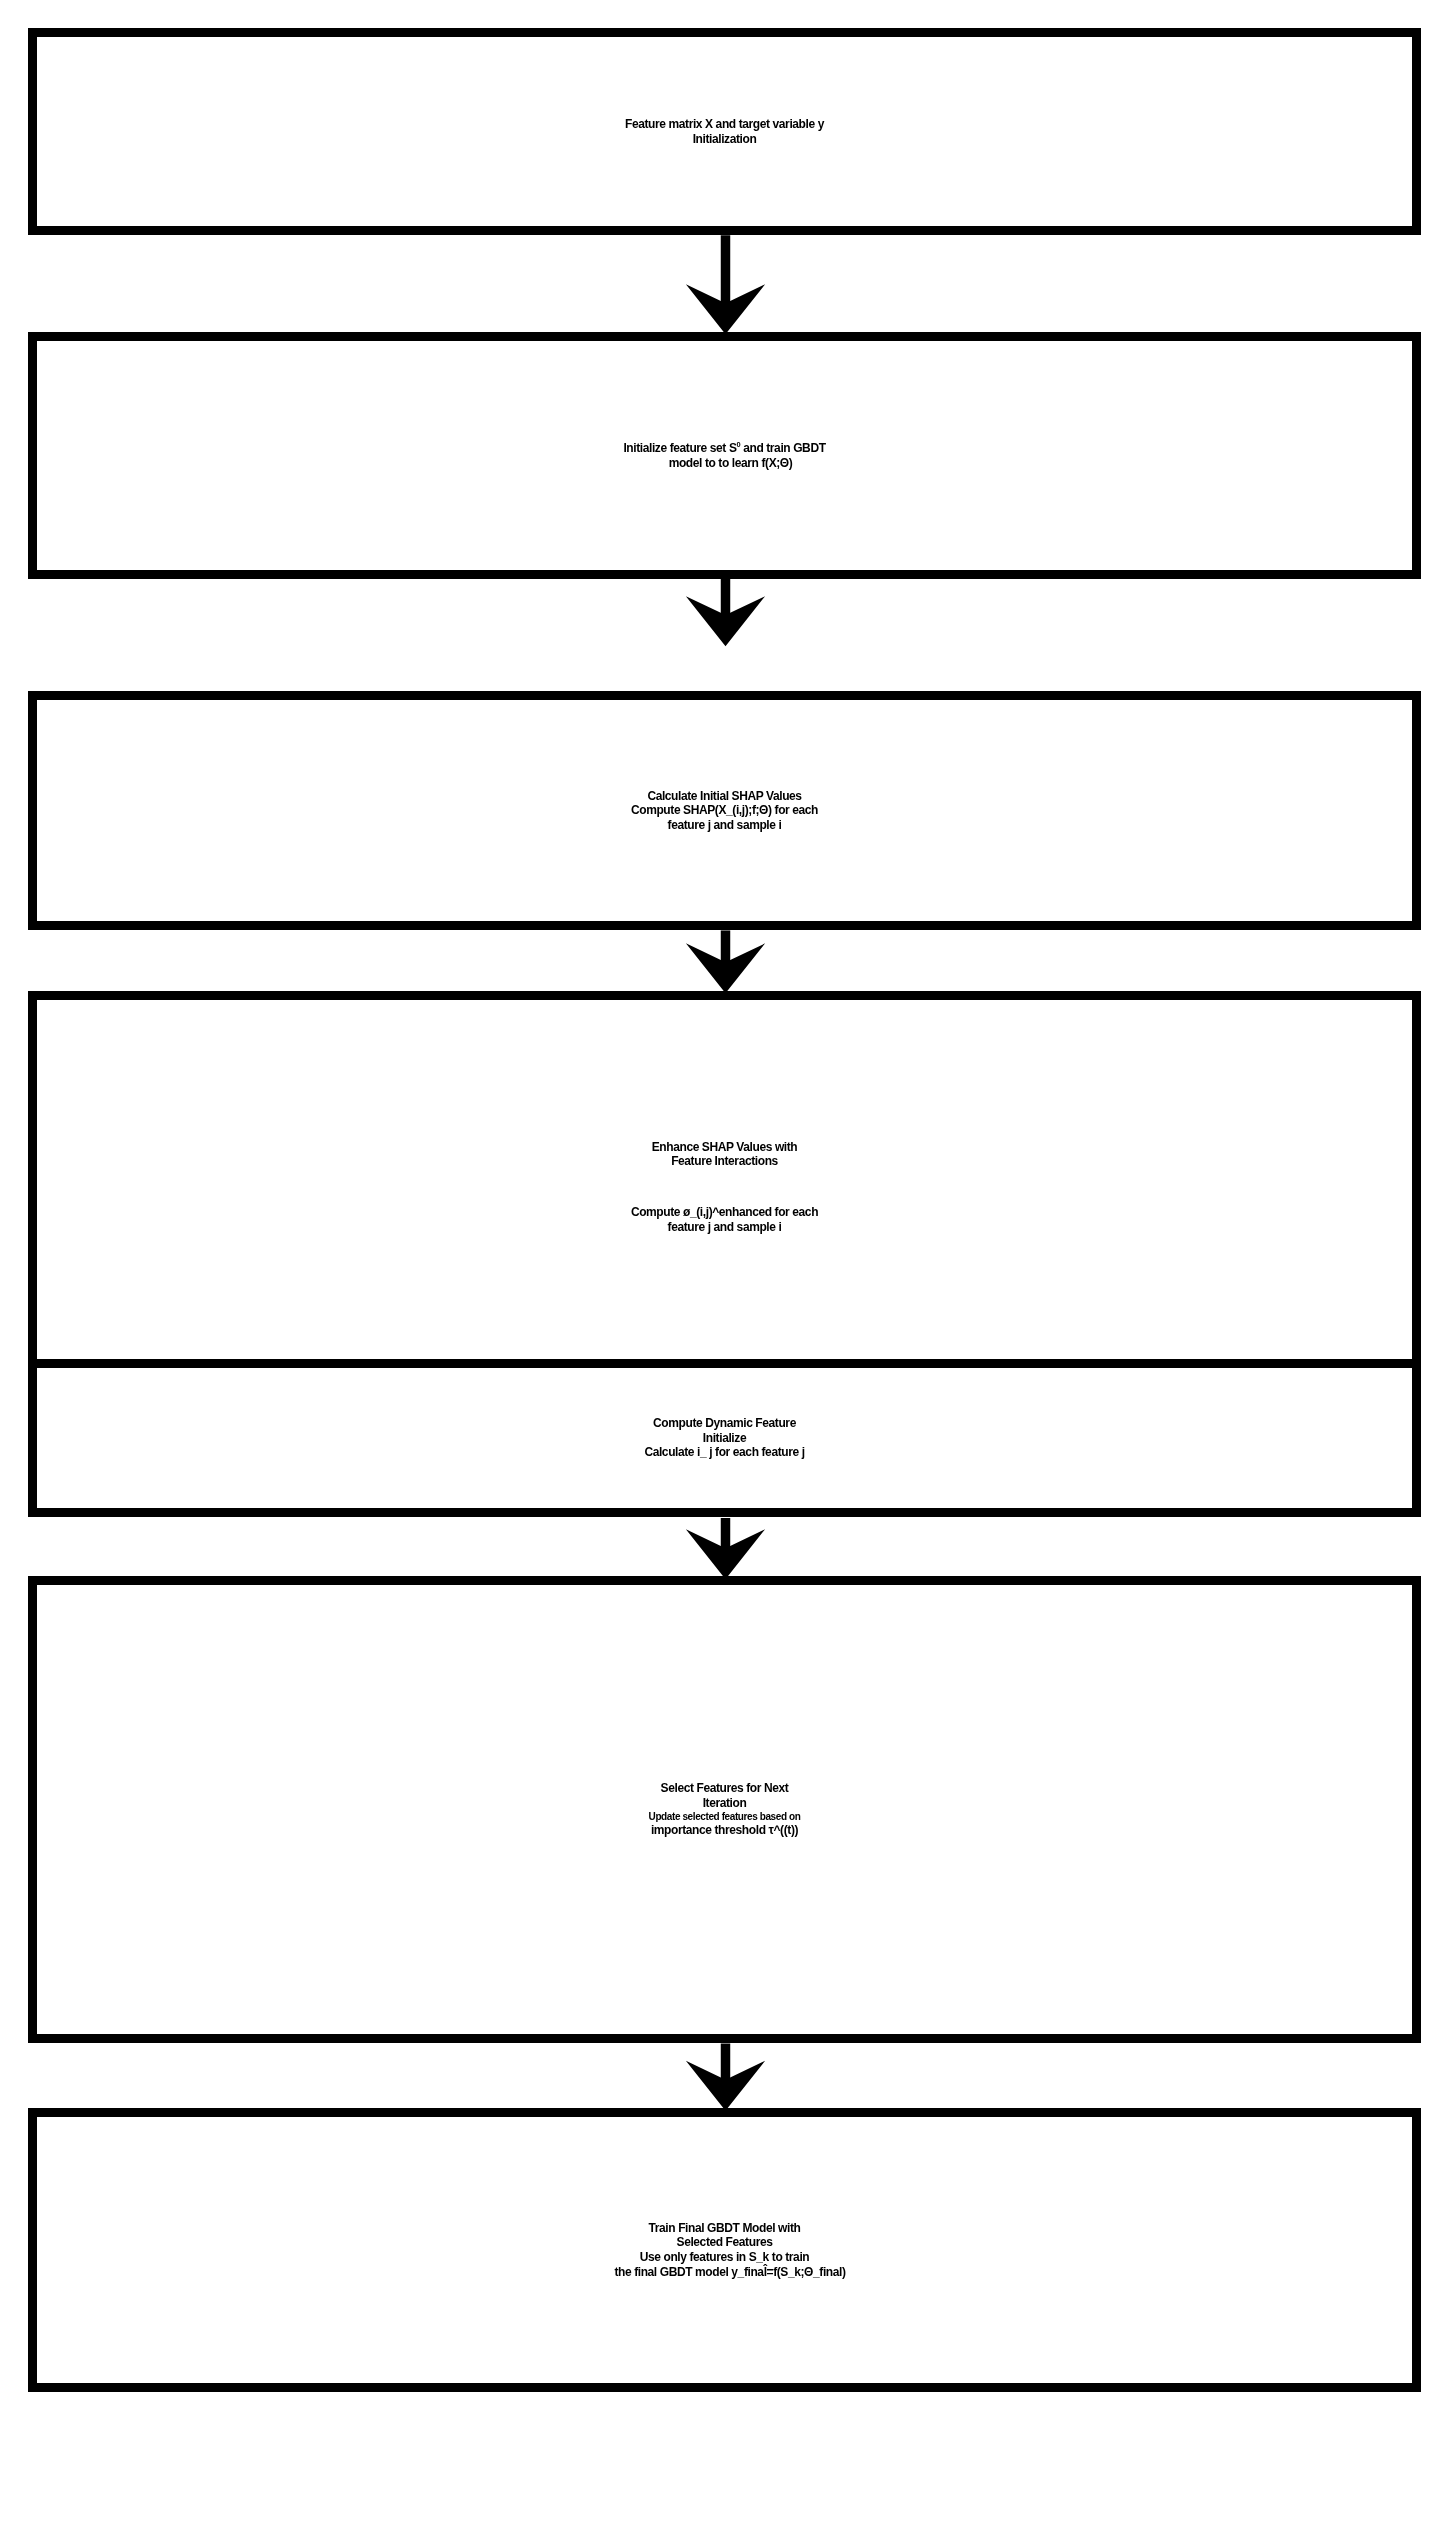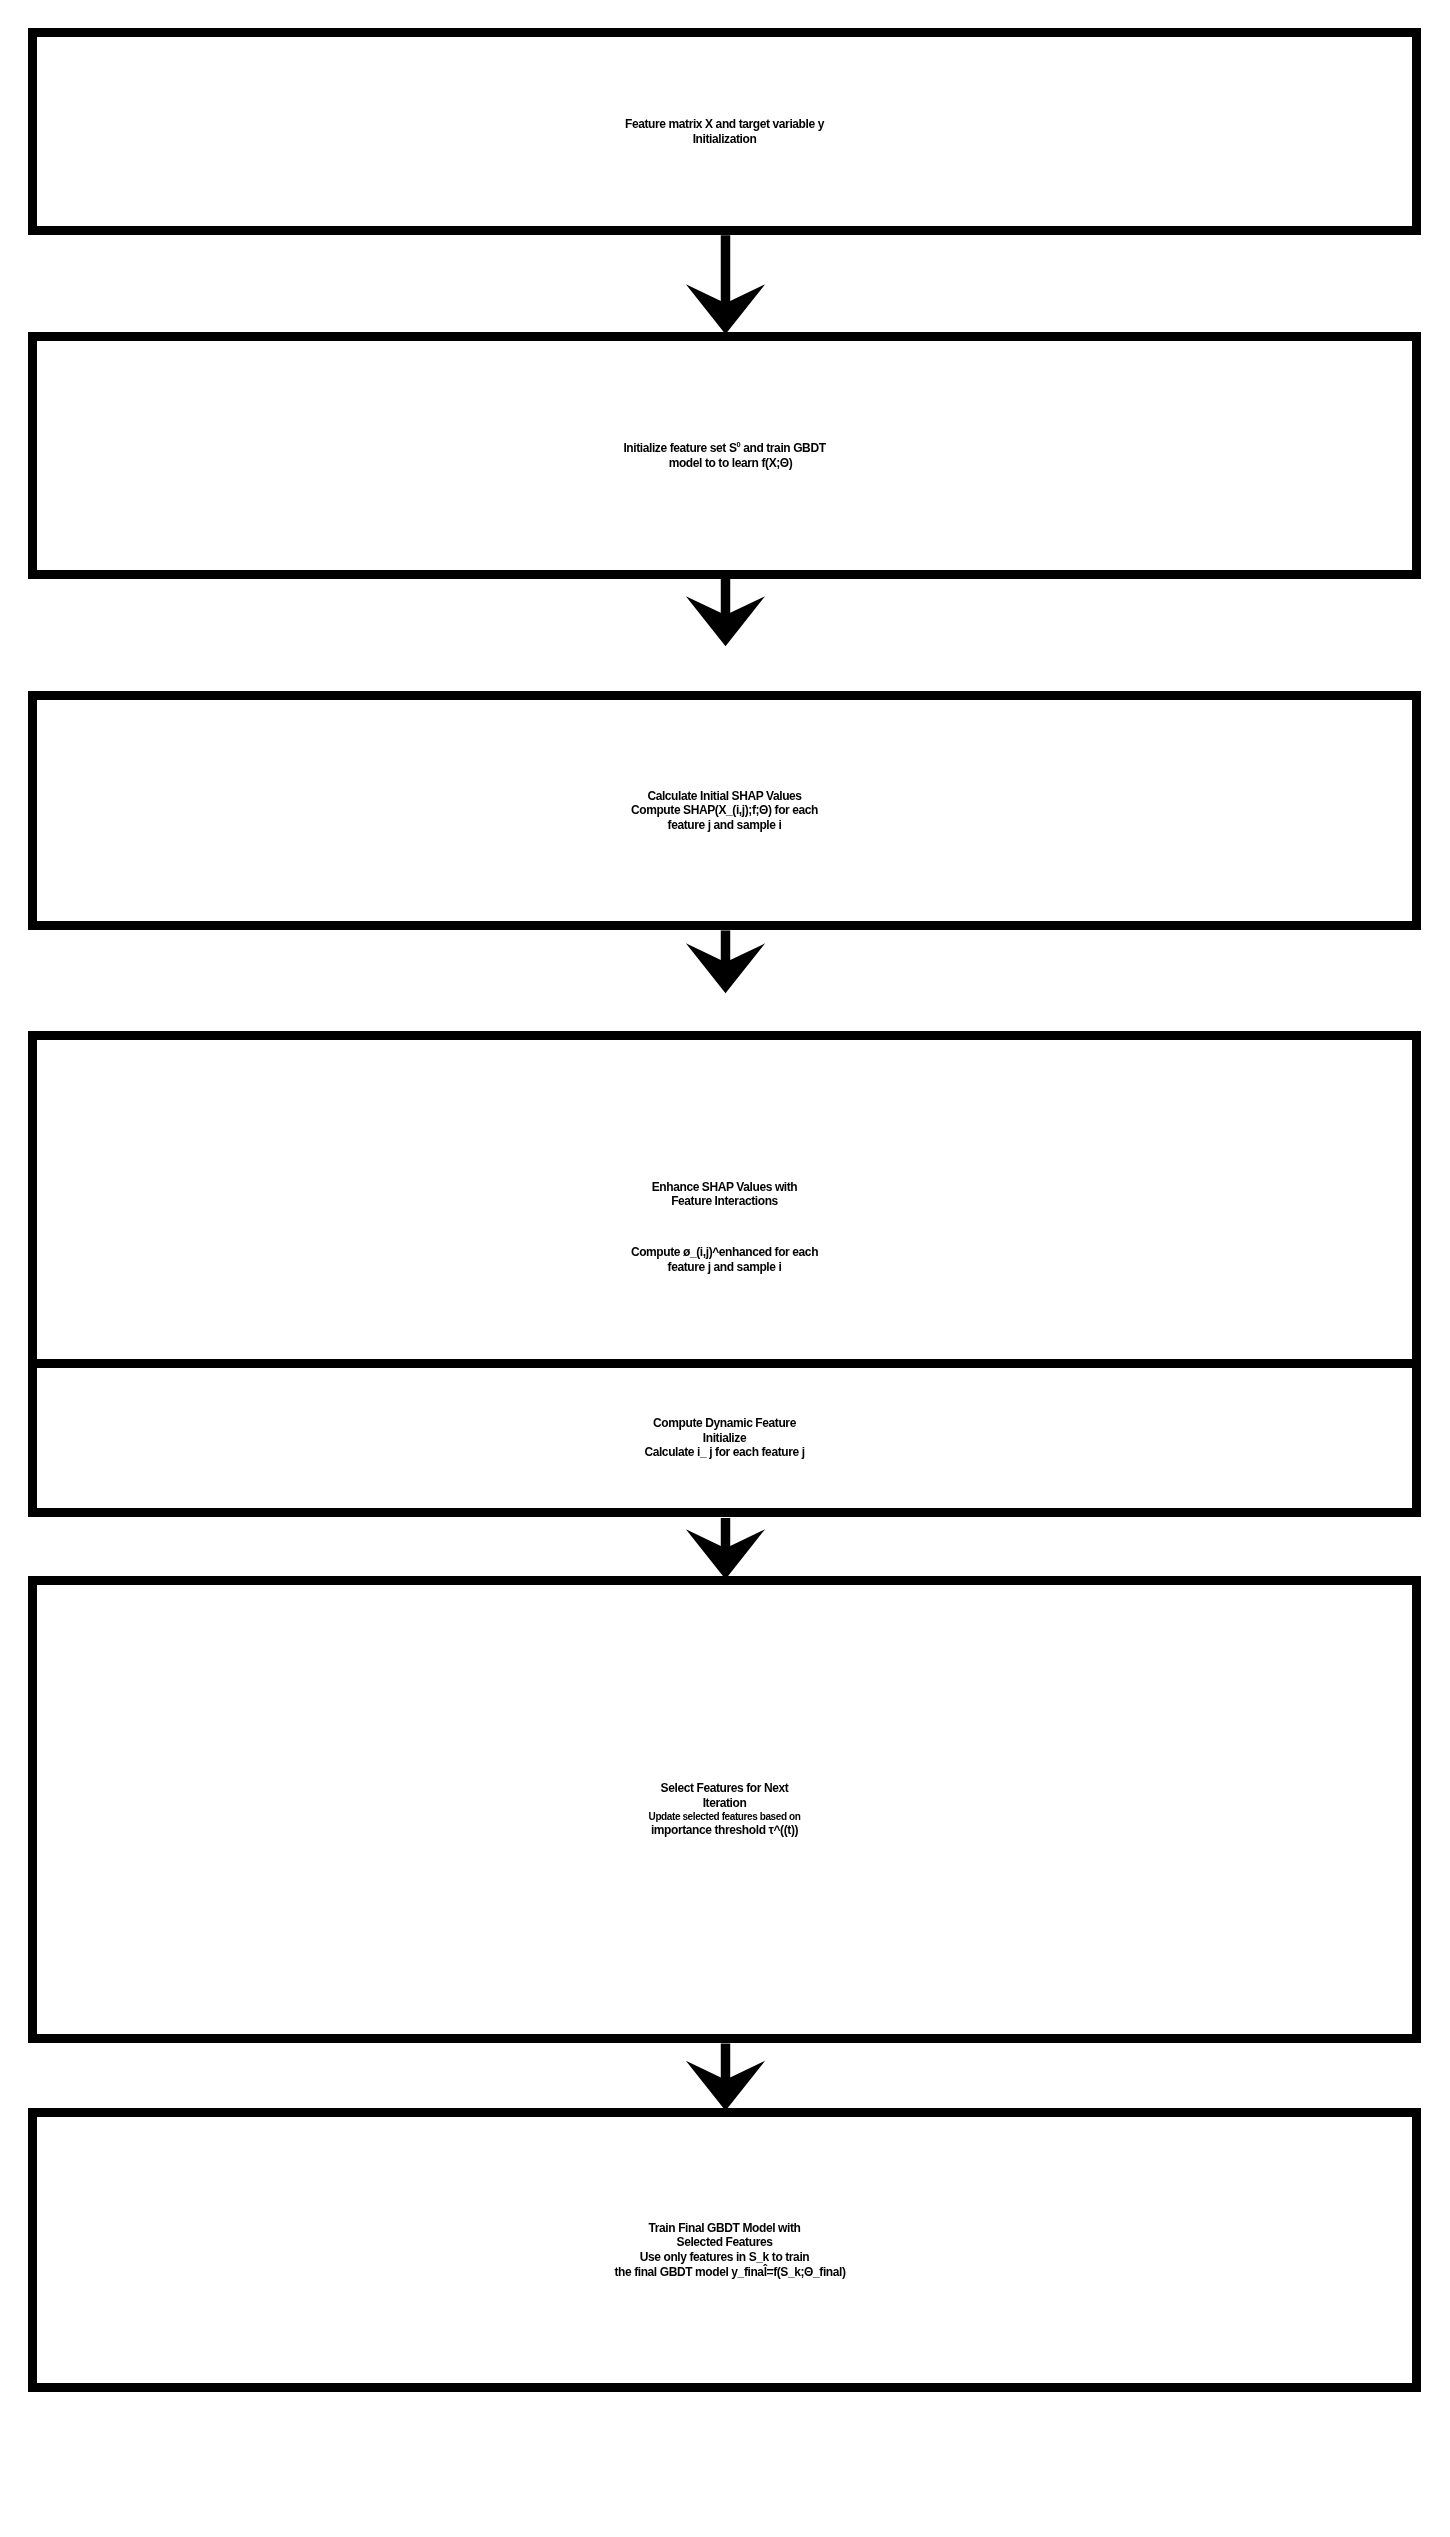--- a/index.html
+++ b/index.html
@@ -101,21 +101,21 @@
     <span class="node-line" style="font-size: 12px;"><span>Initialize feature set S</span><span class="sup">0</span><span> and train GBDT</span></span>
     <span class="node-line" style="font-size: 12px; padding-left: 12px;">model to to learn f(X;Θ)</span>
   </div>
 
   <div class="node" style="top:643px; height:239px;margin-top:48px;">
     <span class="node-line" style="font-size: 12px;">Calculate Initial SHAP Values</span>
     <span class="node-line" style="font-size: 12px;">Compute SHAP(X_(i,j);f;Θ) for each</span>
     <span class="node-line" style="font-size: 12px;">feature j and sample i</span>
   </div>
 
-  <div class="node" style="top:1031px; height:392px;">
+  <div class="node" style="top:991px; height:392px;">
     <span class="node-line" style="font-size: 12px;">Enhance SHAP Values with</span>
     <span class="node-line" style="font-size: 12px;">Feature Interactions</span>
     <span class="node-line" style="font-size: 12px; margin-top: 36px;">Compute ø_(i,j)^enhanced for each</span>
     <span class="node-line" style="font-size: 12px;">feature j and sample i</span>
   </div>
 
   <div class="node" style="top:1359px; height:158px;">
     <span class="node-line" style="font-size: 12px;">Compute Dynamic Feature</span>
     <span class="node-line" style="font-size: 12px;">Initialize</span>
     <span class="node-line" style="font-size: 12px;">Calculate i_ j for each feature j</span>

